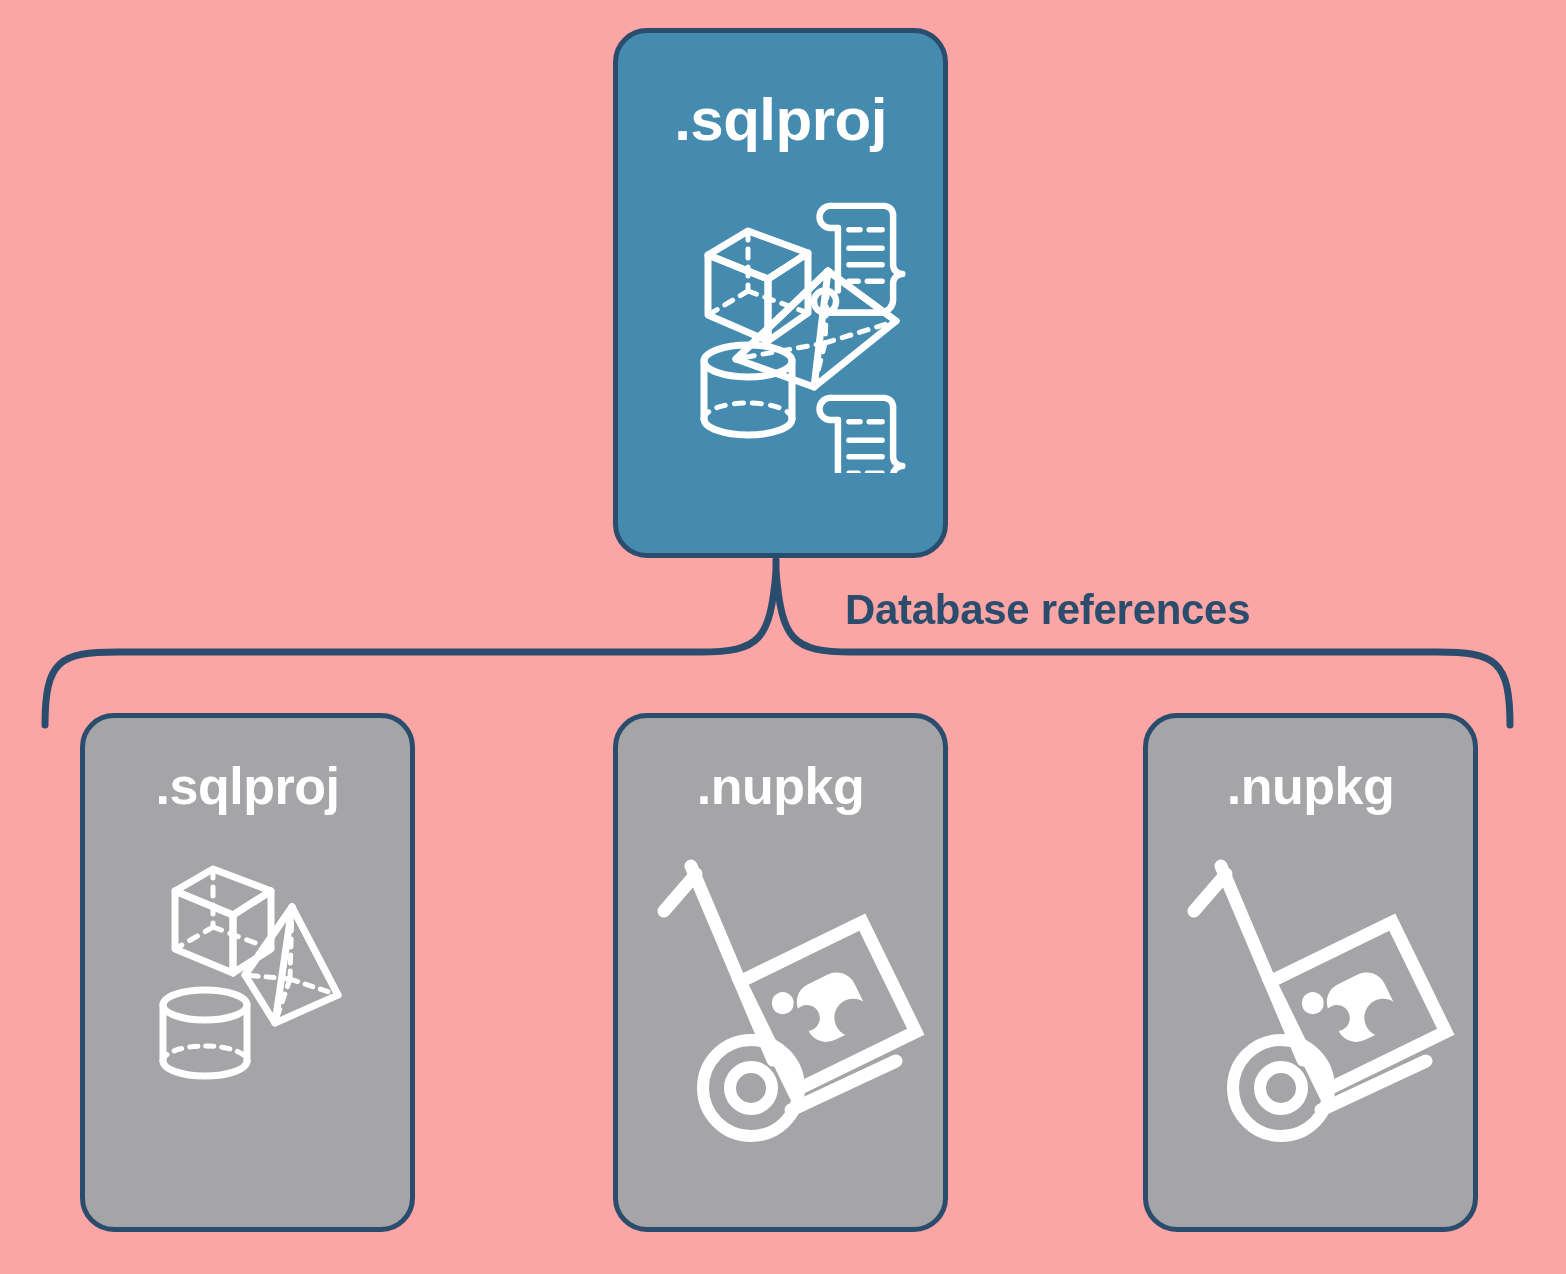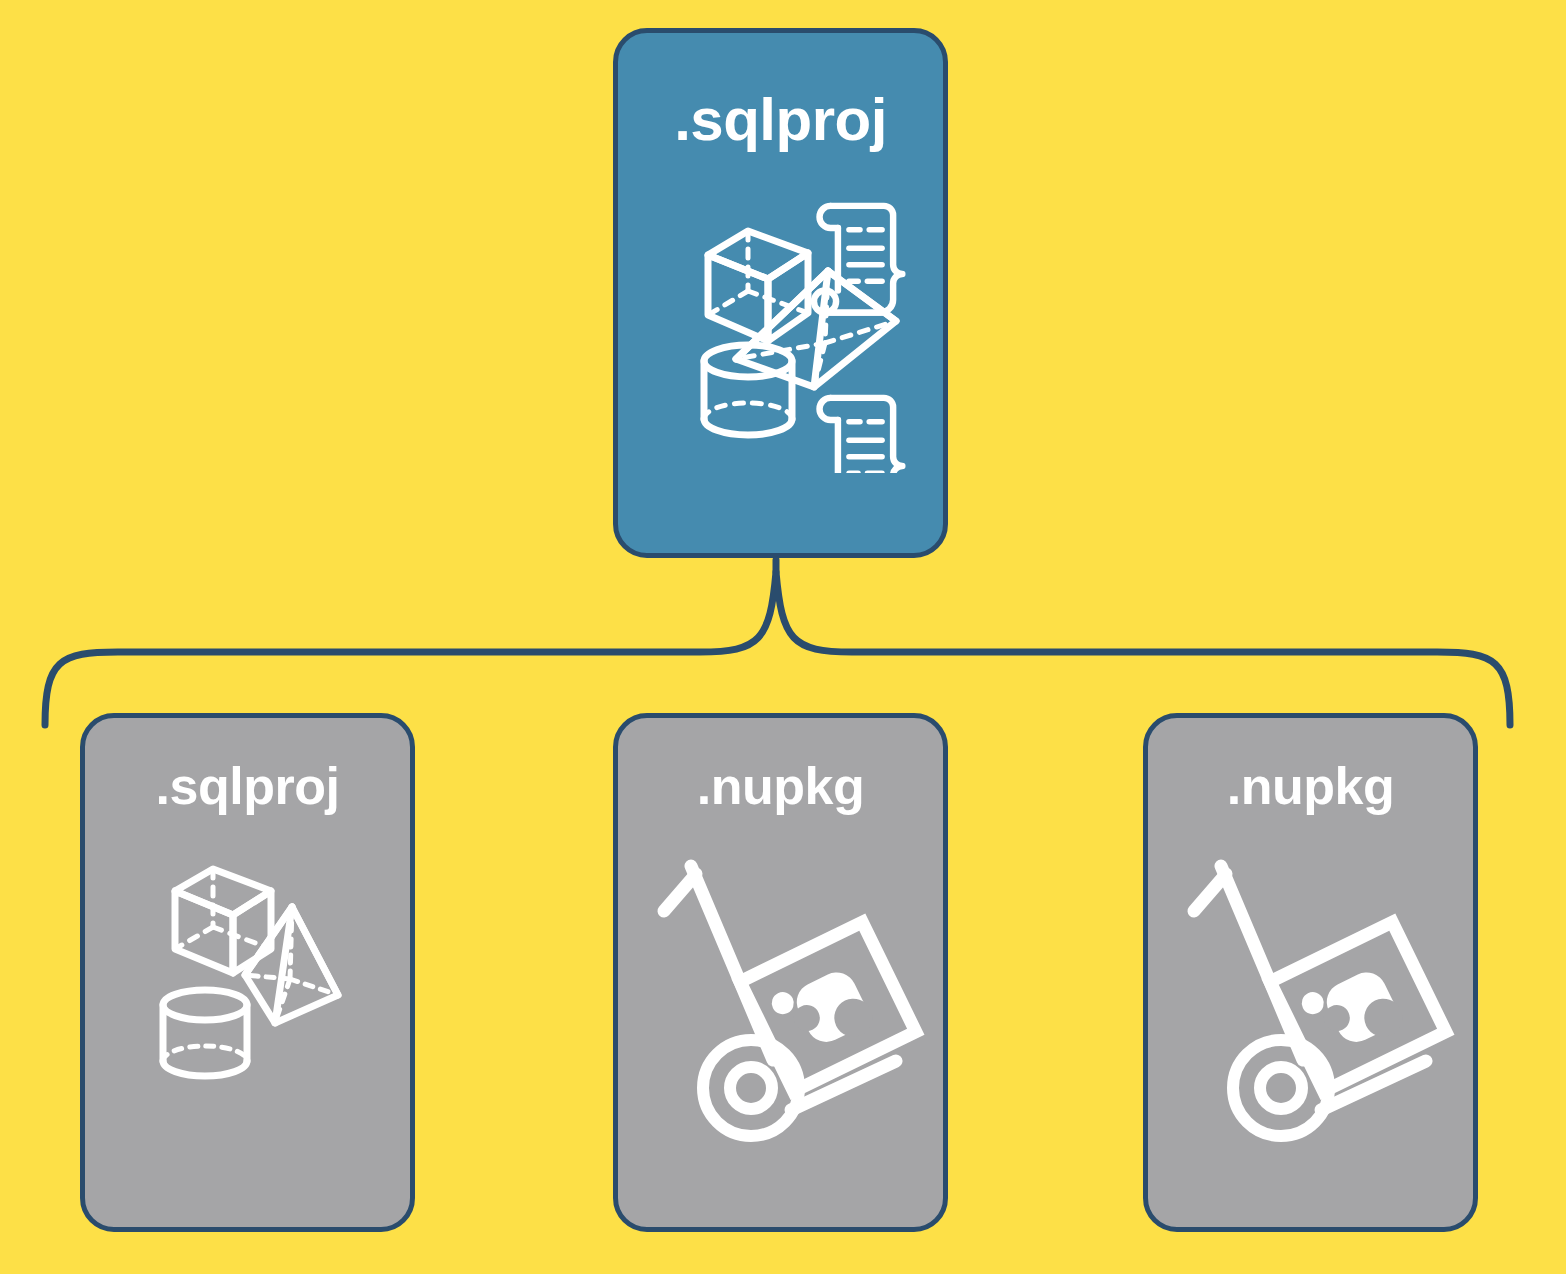--- a/index.html
+++ b/index.html
@@ -7,21 +7,21 @@
     padding: 0;
     background: #ffffff;
   }
   body {
     font-family: "Liberation Sans", sans-serif;
   }
   #canvas {
     position: relative;
     width: 1566px;
     height: 1274px;
-    background: #fde047;
+    background: #fca5a5;
     overflow: hidden;
   }
 
   
   .card {
     position: absolute;
     box-sizing: border-box;
     border: 5px solid #2A4C6D;
     border-radius: 34px;
     overflow: hidden;
@@ -157,20 +157,21 @@
 
     <path d="M45 725
              C 45 660, 60 652, 118 652
              L 700 652
              C 760 652, 770 640, 776 572
              C 782 640, 792 652, 852 652
              L 1437 652
              C 1495 652, 1510 660, 1510 725" stroke="#2A4C6D" stroke-width="7" fill="none" stroke-linecap="round" stroke-linejoin="round"></path>
   </svg>
 
+  <div id="db-ref-label">Database references</div>
 
   <div class="card gray" id="card-ref-0" style="left:80px; top:713px; width:335px; height:519px;">
 
     <div class="card-title">.sqlproj</div>
 
     <svg class="card-icons" style="top:125px; height:260px;" viewBox="0 0 335 260">
       <g fill="none" stroke="#ffffff" stroke-width="7" stroke-linecap="round" stroke-linejoin="round">
 
         <g>
           <path d="M90 48 L128 26 L186 48 L148 72 Z"></path>

